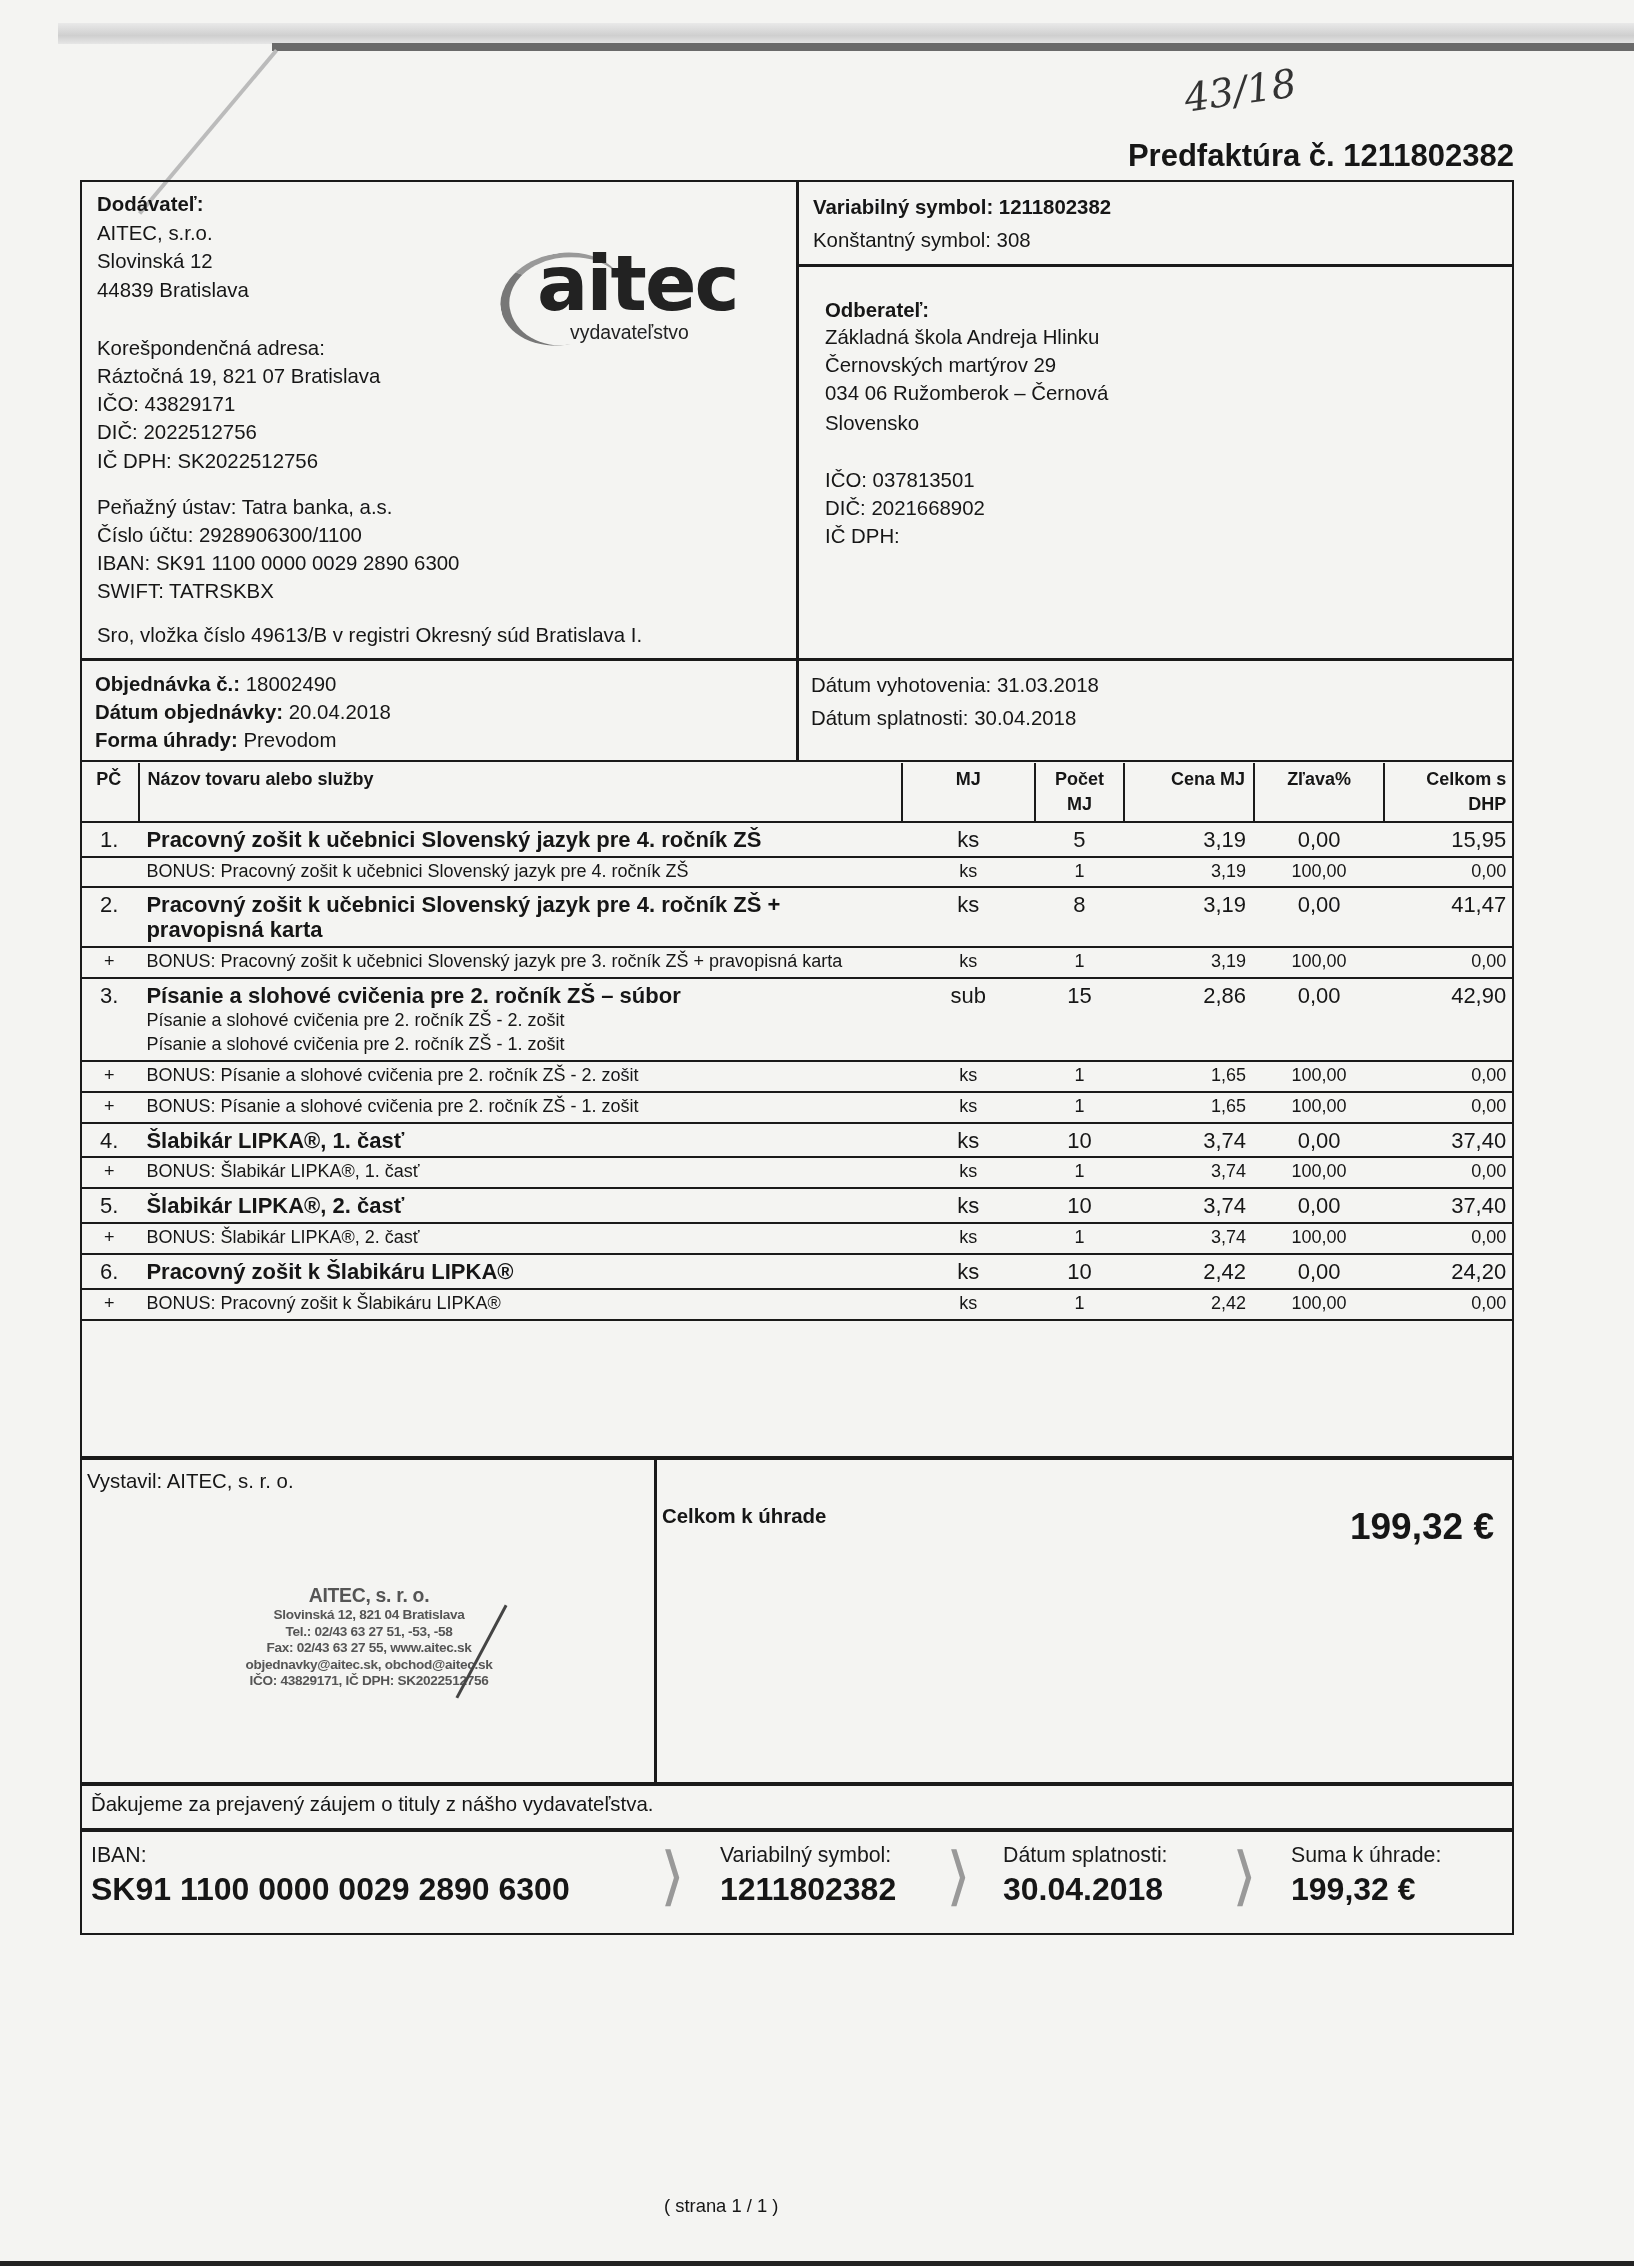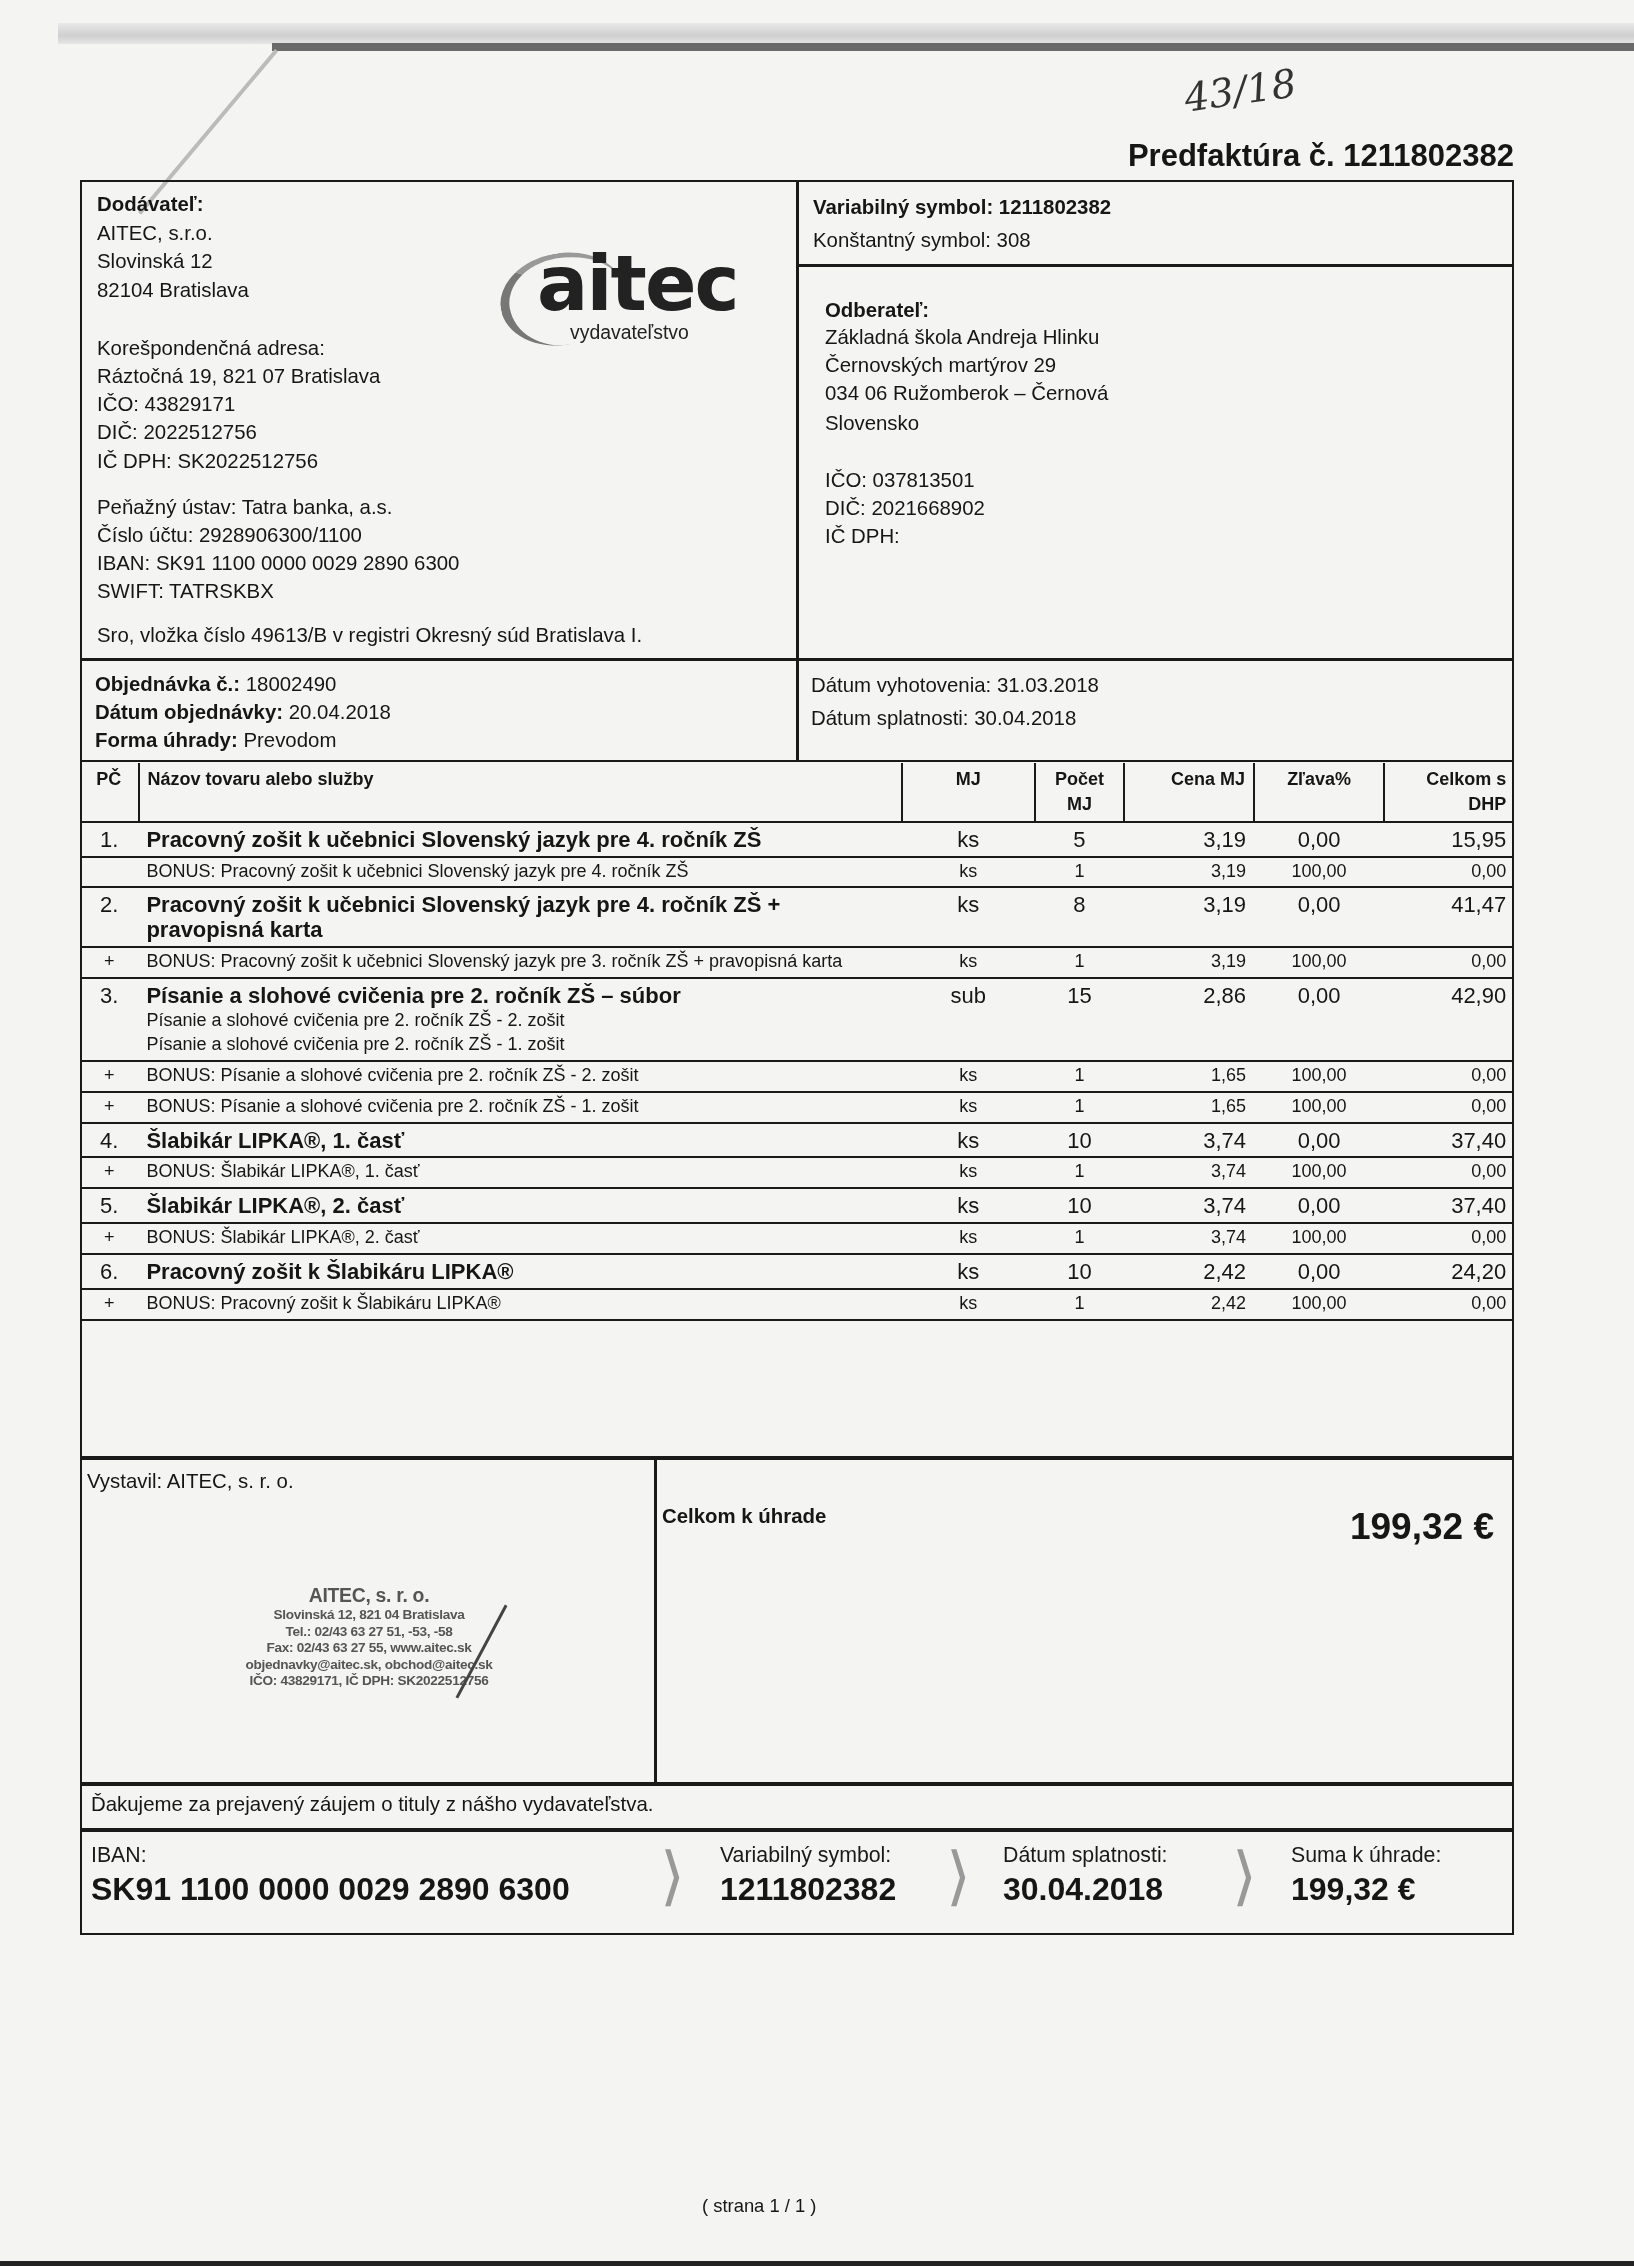--- a/index.html
+++ b/index.html
@@ -48,21 +48,21 @@
   tr.bonus td { font-size:18px; padding-top:1px; padding-bottom:2.9px; }
   .subline { display:block; font-weight:normal; font-size:18px; line-height:24px; }
   .stamp { left:204px; top:1584px; width:330px; text-align:center; font-size:13.6px;
     line-height:16.5px; color:#555; font-weight:bold; letter-spacing:-0.3px; }
   .stamp .s-title { font-size:19.4px; line-height:23px; }
   .sig { left:480px; top:1599px; width:2.9px; height:105px; background:#444; transform:rotate(28deg); }
   .total-amount { font-size:37px; font-weight:bold; }
   .pay-label { font-size:21.3px; color:#1a1a1a; }
   .pay-value { font-size:32px; font-weight:bold; }
   .chev { position:absolute; font-size:64px; color:#999; line-height:64px; font-family:"DejaVu Sans", sans-serif; }
-  .page-no { left:702px; top:2195px; font-size:18.4px; }
+  .page-no { left:664px; top:2195px; font-size:18.4px; }
 </style>
 </head>
 <body>
 
 <div class="abs scan-top"></div>
 <div class="abs scan-fold"></div>
 <div class="abs scan-diag"></div>
 <div class="abs bottom-bar"></div>
 
 <div class="abs handnote">43/18</div>
@@ -70,21 +70,21 @@
 
 <div class="box" style="left:80px;top:180px;width:1434px;height:582px;"></div>
 <div class="vline" style="left:796px;top:180px;height:582px;"></div>
 <div class="hline" style="left:796px;top:264px;width:718px;"></div>
 <div class="hline" style="left:80px;top:658px;width:1434px;"></div>
 
 <div>
   <div class="t b" style="left:97px;top:190px;">Dodávateľ:</div>
   <div class="t" style="left:97px;top:219px;">AITEC, s.r.o.</div>
   <div class="t" style="left:97px;top:247px;">Slovinská 12</div>
-  <div class="t" style="left:97px;top:276px;">82104 Bratislava</div>
+  <div class="t" style="left:97px;top:276px;">44839 Bratislava</div>
   <div class="t" style="left:97px;top:334px;">Korešpondenčná adresa:</div>
   <div class="t" style="left:97px;top:362px;">Ráztočná 19, 821 07 Bratislava</div>
   <div class="t" style="left:97px;top:390px;">IČO: 43829171</div>
   <div class="t" style="left:97px;top:418px;">DIČ: 2022512756</div>
   <div class="t" style="left:97px;top:447px;">IČ DPH: SK2022512756</div>
   <div class="t" style="left:97px;top:493px;">Peňažný ústav: Tatra banka, a.s.</div>
   <div class="t" style="left:97px;top:521px;">Číslo účtu: 2928906300/1100</div>
   <div class="t" style="left:97px;top:549px;">IBAN: SK91 1100 0000 0029 2890 6300</div>
   <div class="t" style="left:97px;top:577px;">SWIFT: TATRSKBX</div>
   <div class="t" style="left:97px;top:621px;">Sro, vložka číslo 49613/B v registri Okresný súd Bratislava I.</div>

